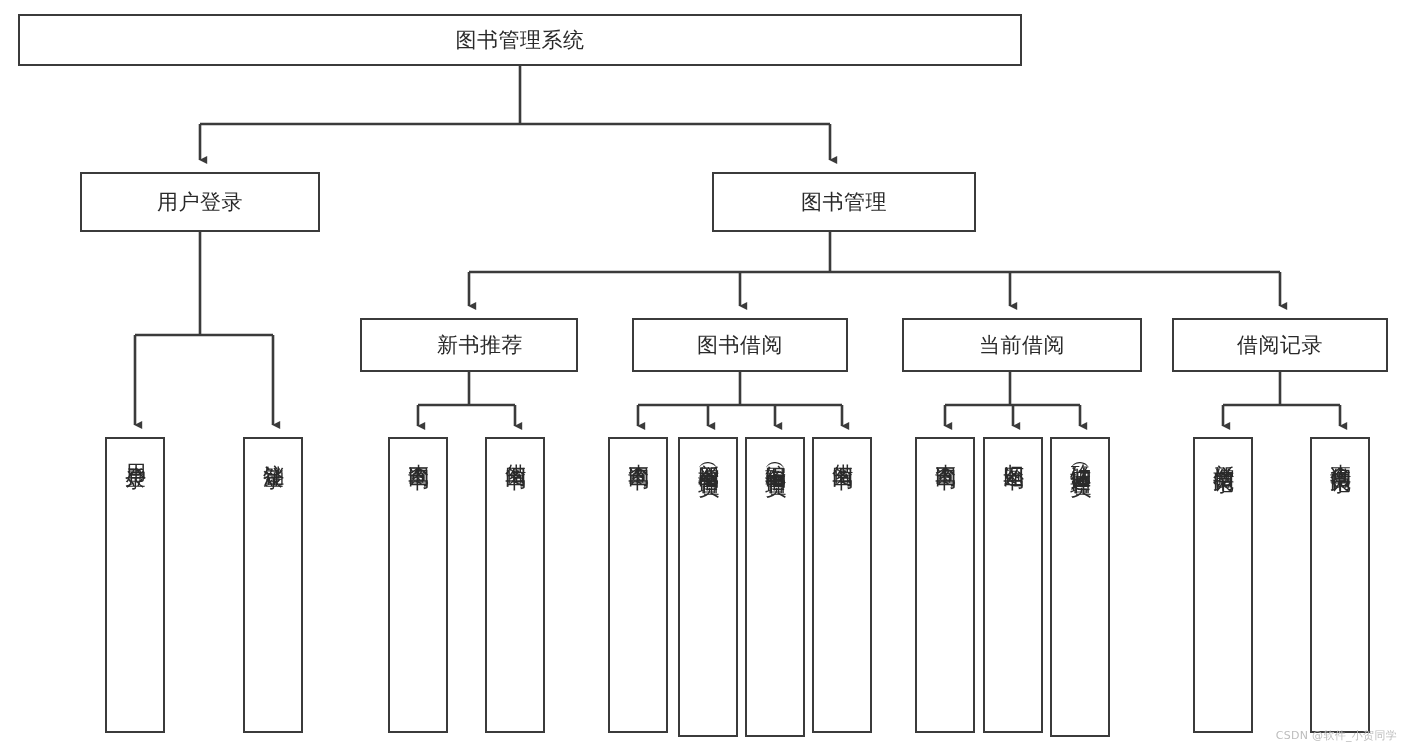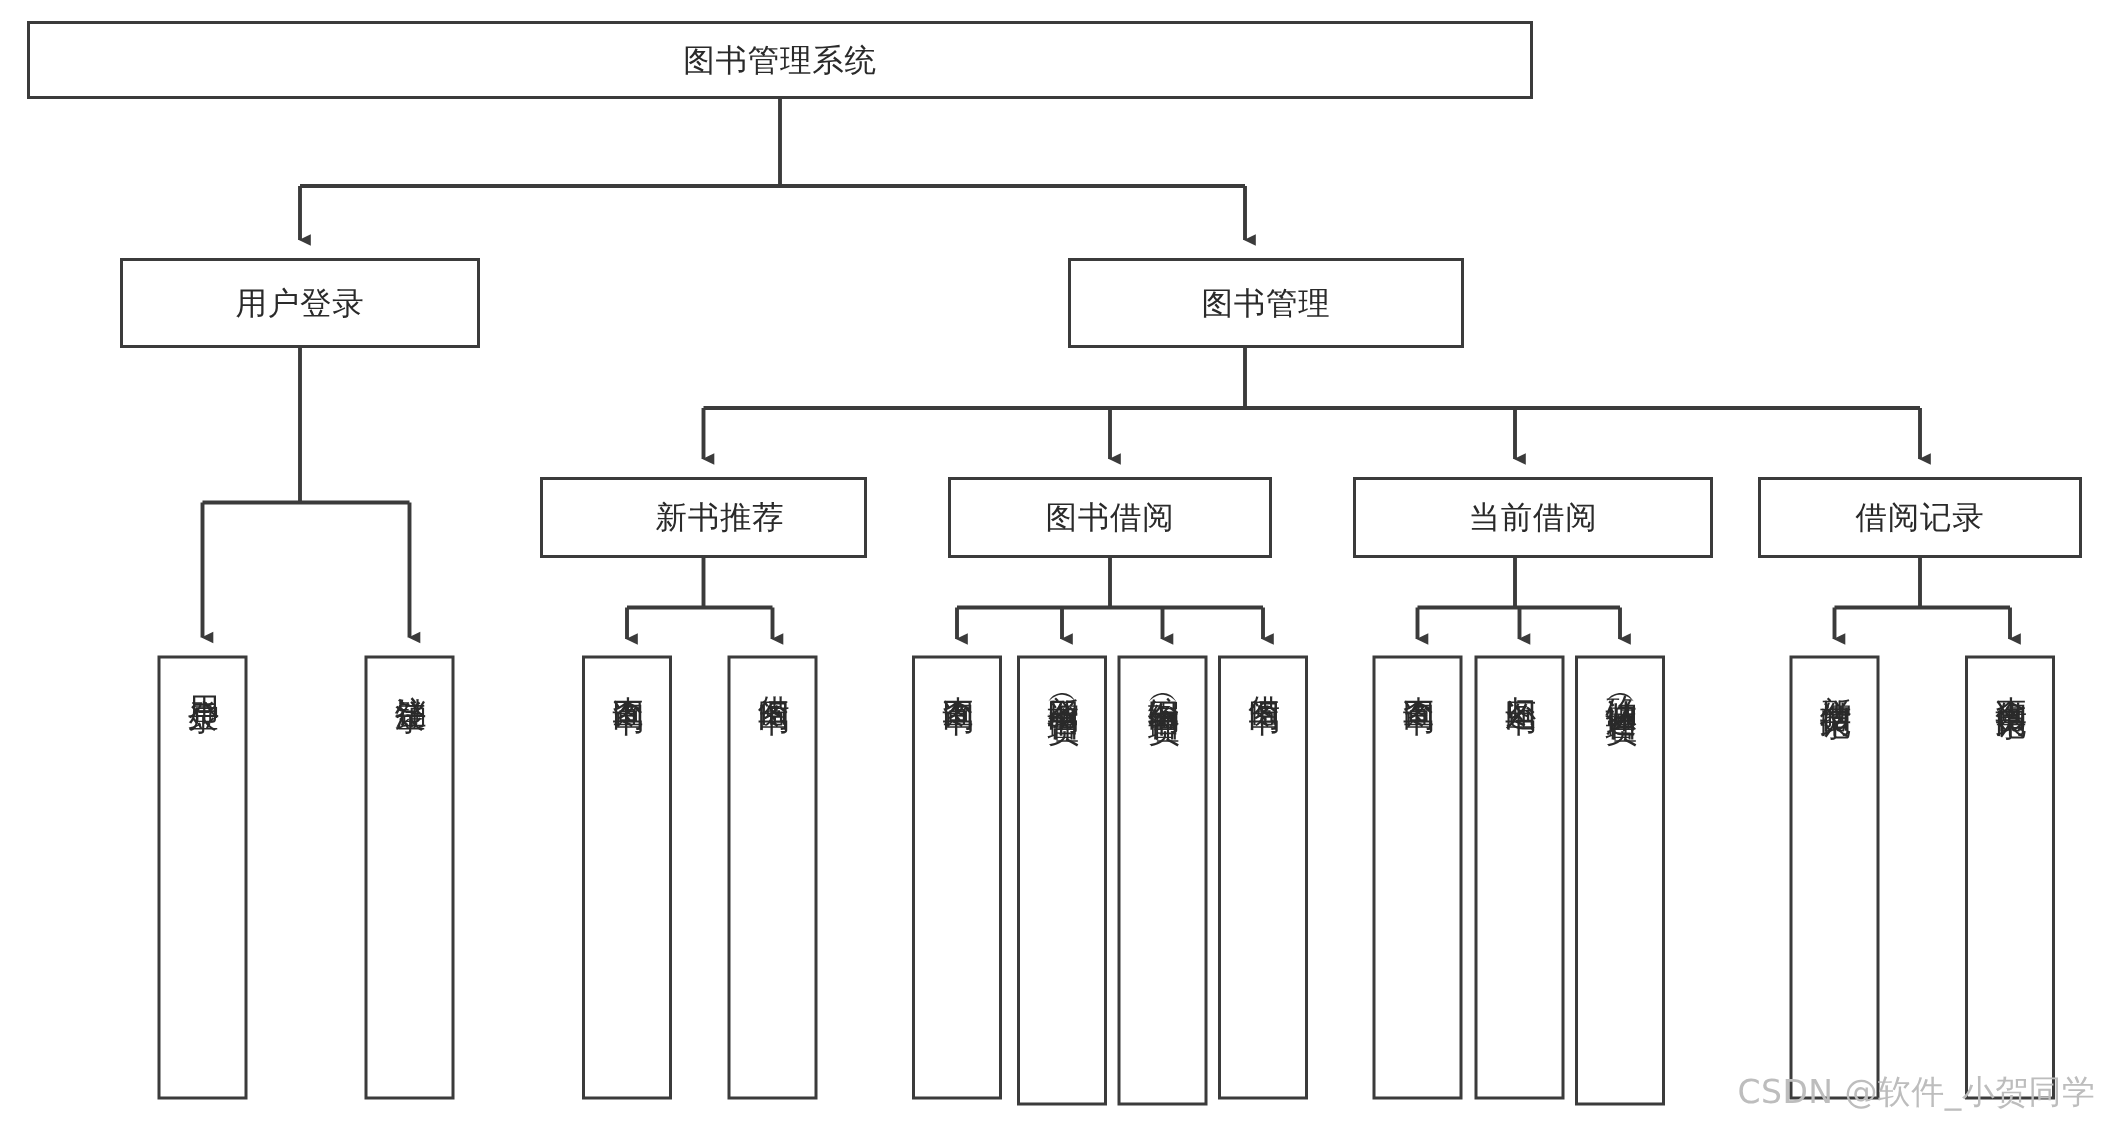--- a/index.html
+++ b/index.html
@@ -51,21 +51,21 @@
     font-size: 21px;
     line-height: 1.22;
     letter-spacing: 2px;
     white-space: nowrap;
     color: #2a2a2a;
   }
   .watermark {
     position: absolute;
     right: 8px;
     bottom: 4px;
-    font-size: 22px;
+    font-size: 11px;
     color: #bdbdbd;
     white-space: nowrap;
     letter-spacing: 0.3px;
   }
 </style>
 </head>
 <body>
 
 <div id="diagram-root">
 

